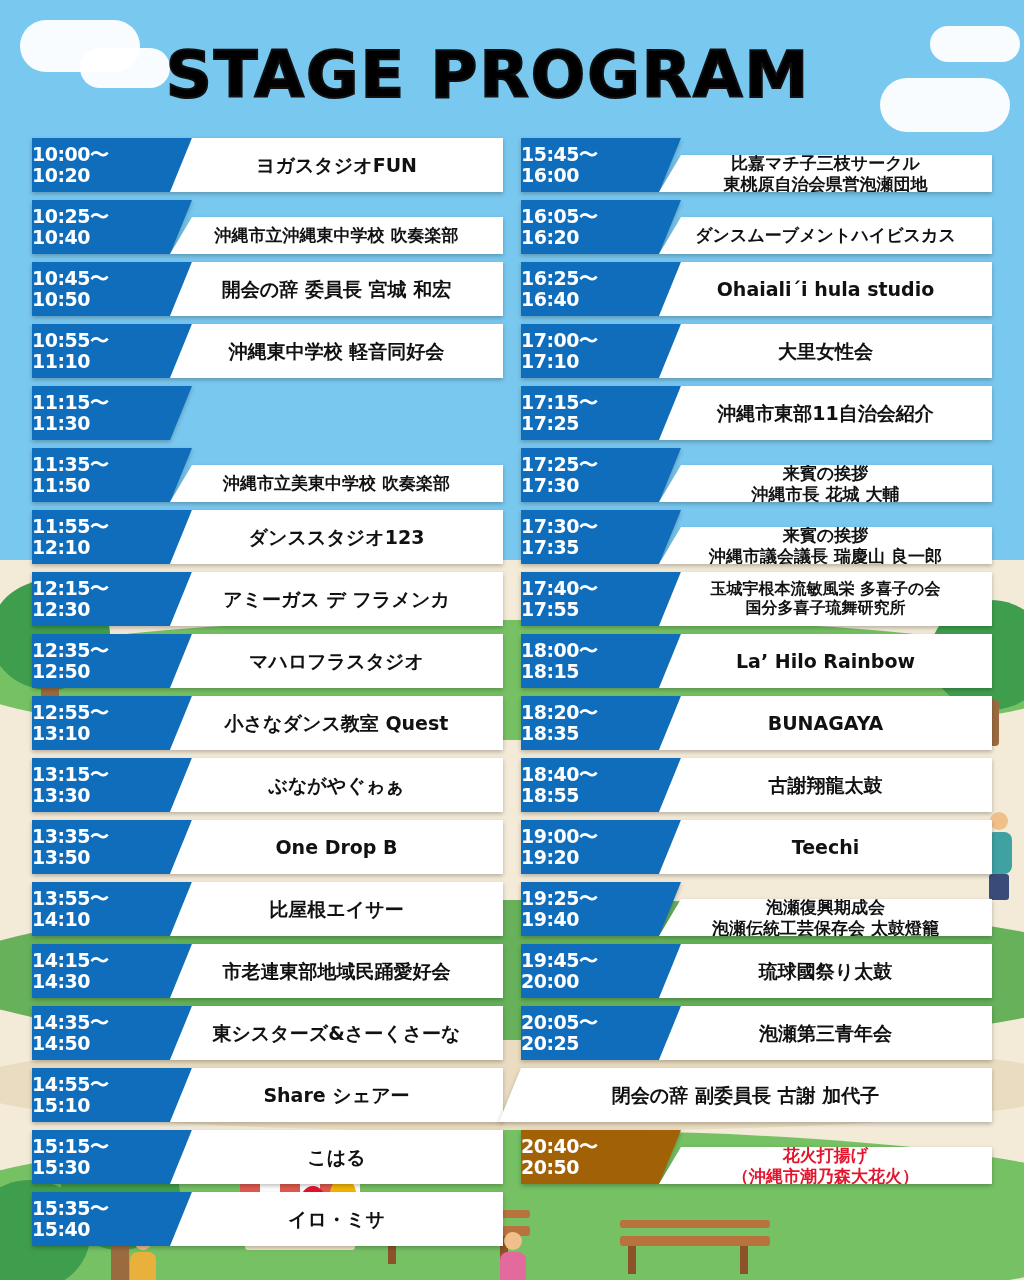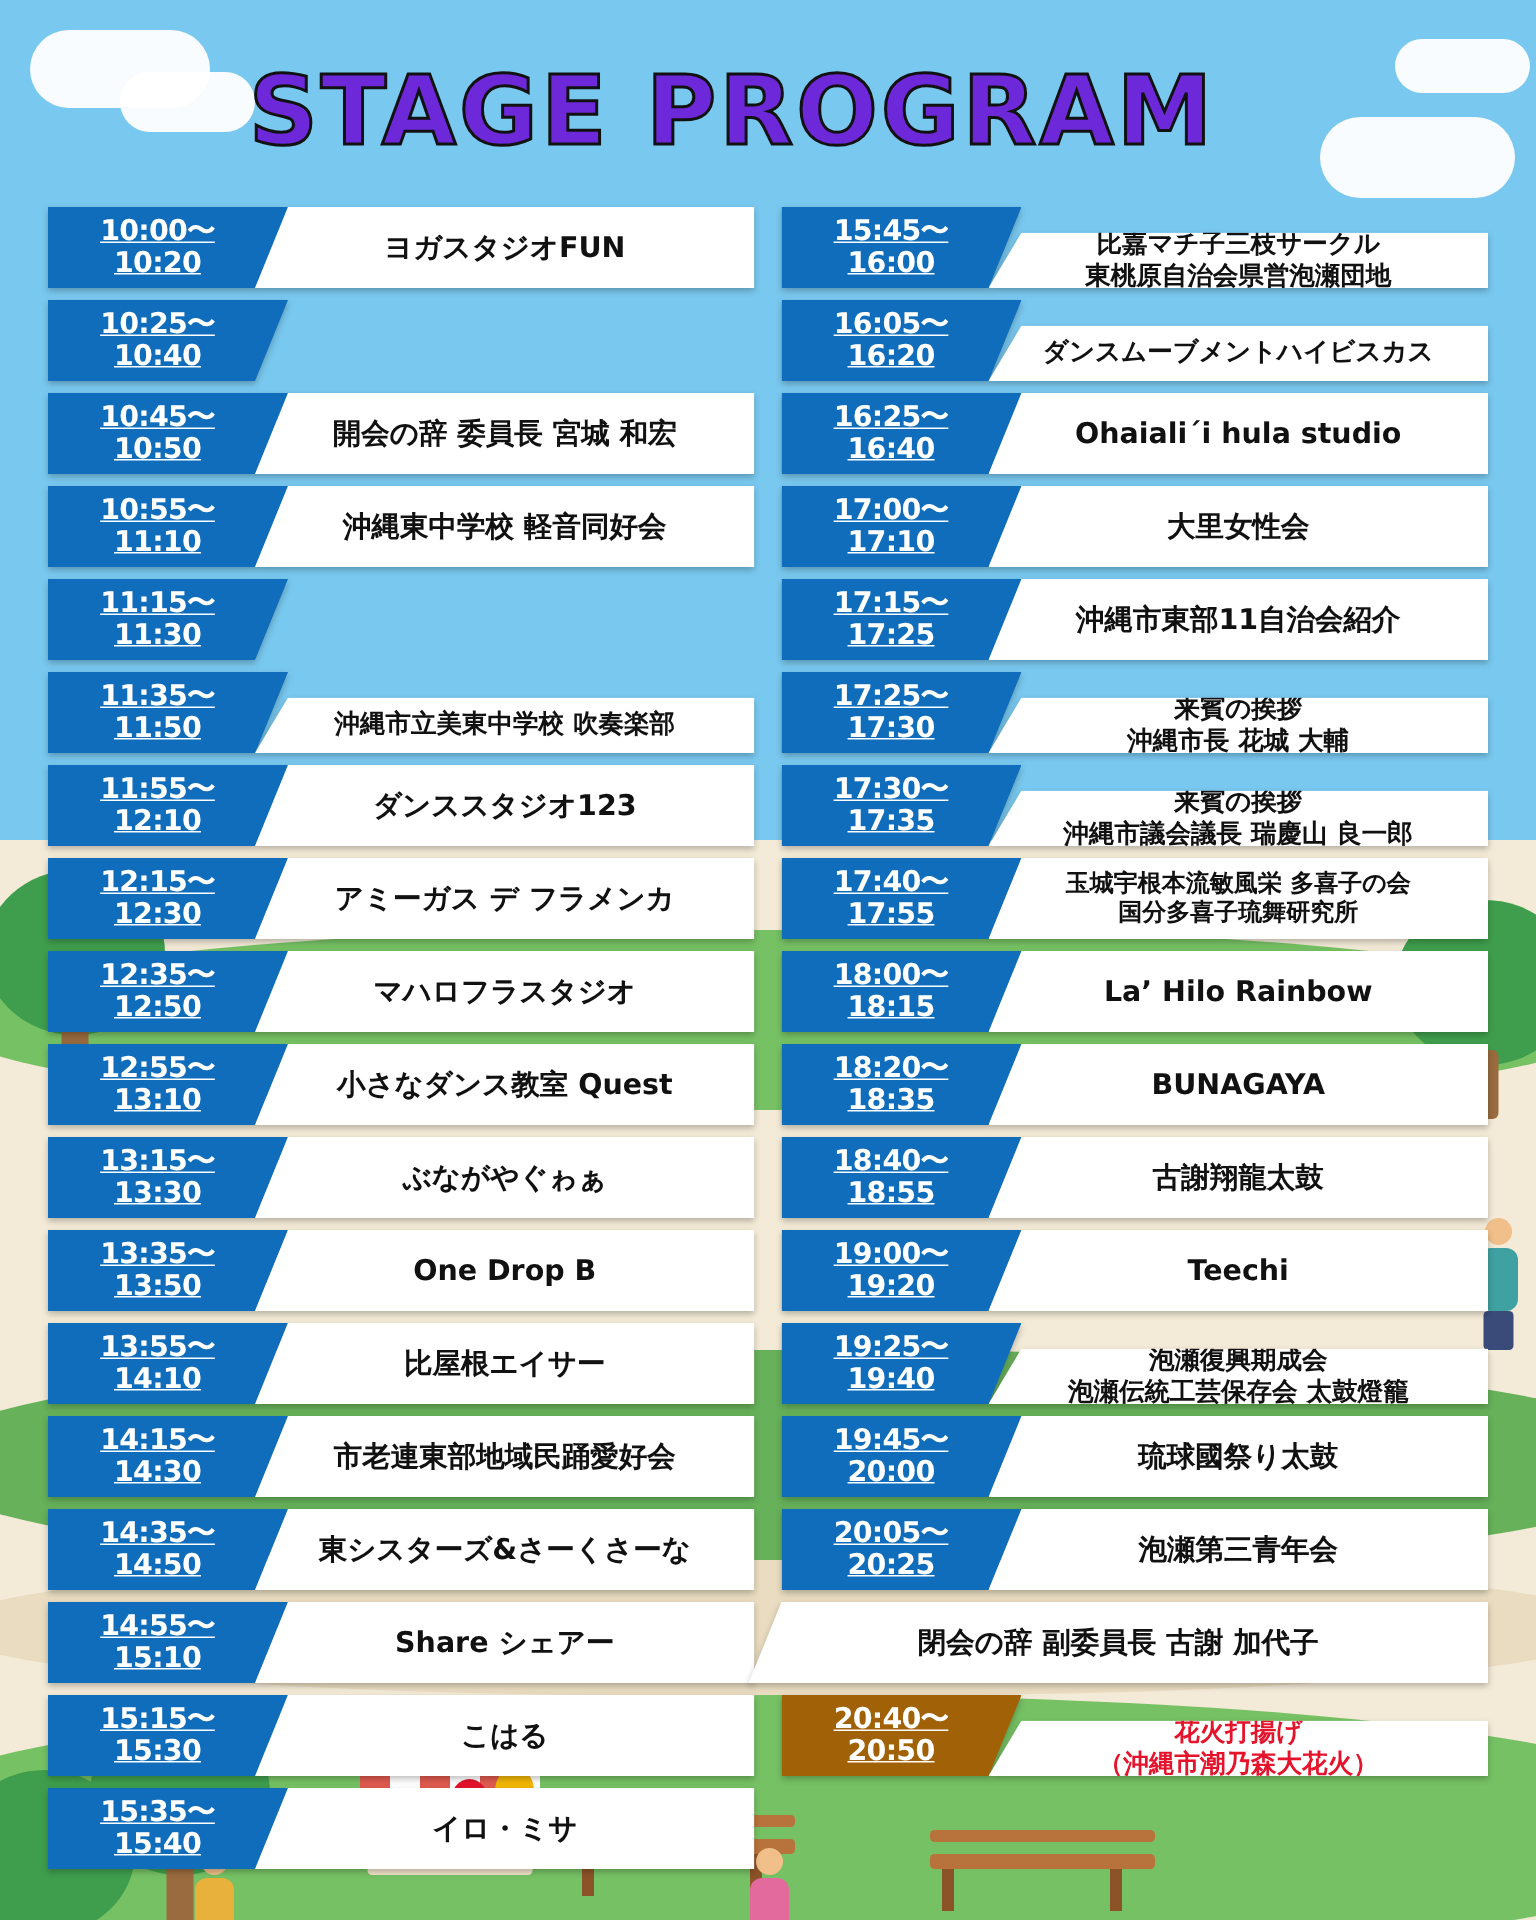--- a/index.html
+++ b/index.html
@@ -116,21 +116,21 @@
   
   .title {
     position: absolute;
     top: 38px;
     left: 0;
     width: 976px;
     text-align: center;
     font-size: 64px;
     font-weight: 900;
     letter-spacing: 2px;
-    color: #6d28d9;
+    color: #000000;
     font-family: "DejaVu Sans", "Liberation Sans", sans-serif;
     -webkit-text-stroke: 2px #111;
   }
 
   
   .schedule {
     position: absolute;
     top: 138px;
     left: 32px;
     width: 960px;
@@ -154,28 +154,27 @@
     position: relative;
     width: 160px;
     flex: 0 0 160px;
     background: #0f6dbb;
     color: #ffffff;
     font-weight: 700;
     font-size: 19px;
     line-height: 1.12;
     display: flex;
     flex-direction: column;
-    align-items: center;
+    align-items: flex-start;
     justify-content: center;
     clip-path: polygon(0 0, 100% 0, calc(100% - 22px) 100%, 0 100%);
     padding-right: 14px;
     box-sizing: border-box;
     font-family: "DejaVu Sans", "Liberation Sans", sans-serif;
     letter-spacing: -0.5px;
-    text-decoration: underline;
   }
   .time span { display: block; }
   .title-cell {
     flex: 1 1 auto;
     background: #ffffff;
     color: #111111;
     display: flex;
     align-items: center;
     justify-content: center;
     text-align: center;
@@ -279,20 +278,25 @@
             <span class="line">ヨガスタジオFUN</span>
           </div>
       </div>
     </div>
 
     <div class="row">
       <div class="time">
         <span>10:25〜</span>
         <span>10:40</span>
       </div>
+      <div class="title-cell small">
+        <div>
+            <span class="line">沖縄市立沖縄東中学校 吹奏楽部</span>
+          </div>
+      </div>
     </div>
 
     <div class="row">
       <div class="time">
         <span>10:45〜</span>
         <span>10:50</span>
       </div>
       <div class="title-cell">
         <div>
             <span class="line">開会の辞 委員長 宮城 和宏</span>

